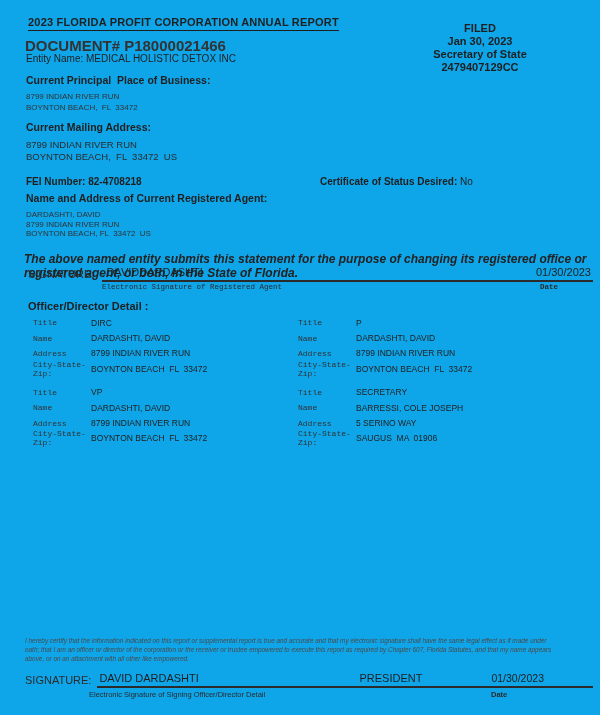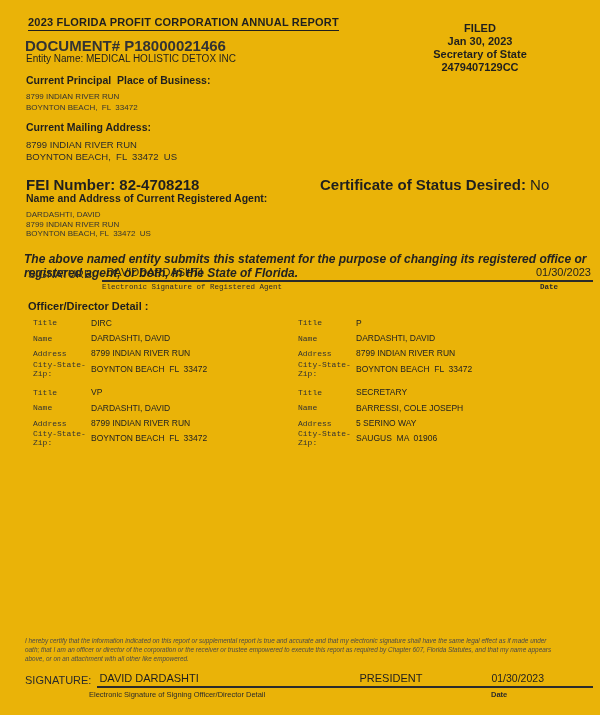--- a/index.html
+++ b/index.html
@@ -1,19 +1,19 @@
 <!DOCTYPE html>
 <html><head>
 <meta charset="utf-8">
 <style>
   html,body{margin:0;padding:0;background:#ffffff;}
   .page{
     position:relative;
     width:600px;height:715px;
-    background:#eab308;
+    background:#0ea5e9;
     font-family:"Liberation Sans", sans-serif;
     color:#1f1f1f;
     overflow:hidden;
   }
   .pre{white-space:pre-wrap;}
   
   .title{
     position:absolute;top:16px;left:28px;
     font-size:11px;font-weight:bold;
     border-bottom:1.5px solid #1f1f1f;
@@ -25,21 +25,21 @@
   }
   .docnum{position:absolute;top:37px;left:25px;font-size:15px;color:#333;font-weight:bold;}
   .entity{position:absolute;top:53px;left:26px;font-size:10px;}
   .entity b{font-weight:normal;}
   
   .sec-label{font-size:10.5px;font-weight:bold;}
   .principal{position:absolute;top:74px;left:26px;}
   .addr-sm{font-size:8px;line-height:10.5px;color:#333;margin-top:6px;}
   .mailing{position:absolute;top:121px;left:26px;}
   .addr-md{font-size:9.5px;line-height:11.5px;color:#2b2b2b;margin-top:6px;}
-  .fei-row{position:absolute;top:176px;left:26px;right:7px;font-size:15px;}
+  .fei-row{position:absolute;top:176px;left:26px;right:7px;font-size:10px;}
   .fei-left{font-weight:bold;}
   .cert{position:absolute;left:294px;top:0;}
   .cert b{font-weight:bold;text-align:right;}
   .agent-label{position:absolute;top:192px;left:26px;}
   .agent-block{position:absolute;top:210px;left:26px;}
   .agent-block div{font-size:8px;line-height:9.5px;color:#333;}
   
   .statement{
     position:absolute;top:252px;left:24px;right:7px;
     font-size:12px;font-style:italic;font-weight:600;color:#222;

